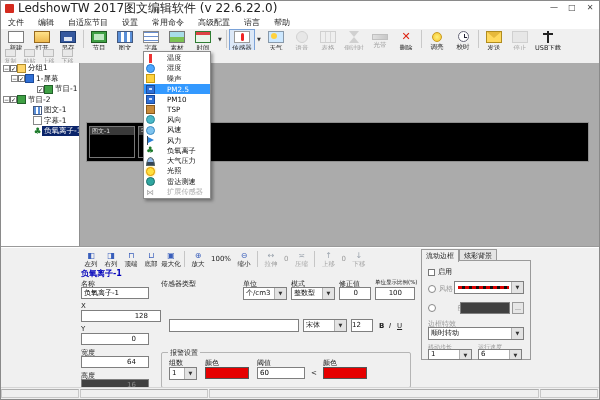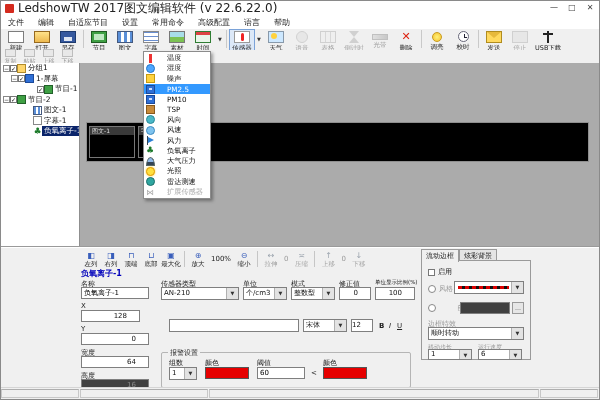--- a/index.html
+++ b/index.html
@@ -430,30 +430,29 @@
           <span class="aicon">↓</span>
           <span class="lbl">下移</span>
         </div>
     </div>
 
     <div class="areaname">负氧离子-1</div>
 
     <span class="flabel" style="left:80px;top:31px">名称</span>
     <input class="fbox" style="left: 80px; top: 39px; width: 68px;" value="负氧离子-1">
     <span class="flabel" style="left:80px;top:54px">X</span>
-    <span class="fbox num" style="left:80px;top:62px;width:59px;line-height:10px;text-align:right;padding-right:12px">128</span>
+    <span class="fbox num" style="left:80px;top:62px;width:80px;line-height:10px;text-align:right;padding-right:12px">128</span>
     <span class="flabel" style="left:80px;top:77px">Y</span>
     <span class="fbox num" style="left:80px;top:85px;width:68px;line-height:10px;text-align:right;padding-right:12px">0</span>
     <span class="flabel" style="left:80px;top:100px">宽度</span>
     <span class="fbox num" style="left:80px;top:108px;width:68px;line-height:10px;text-align:right;padding-right:12px">64</span>
     <span class="flabel" style="left:80px;top:123px">高度</span>
     <span class="fbox num dis" style="left:80px;top:131px;width:68px;line-height:10px;text-align:right;padding-right:12px">16</span>
 
     <span class="flabel" style="left:160px;top:31px">传感器类型</span>
-    <span class="combo" style="left:160px;top:39px;width:78px"><span>AN-210</span><span class="arr">▼</span></span>
     <span class="flabel" style="left:242px;top:31px">单位</span>
     <span class="combo" style="left:242px;top:39px;width:44px"><span>个/cm3</span><span class="arr">▼</span></span>
     <span class="flabel" style="left:290px;top:31px">模式</span>
     <span class="combo" style="left:290px;top:39px;width:44px"><span>整数型</span><span class="arr">▼</span></span>
     <span class="flabel" style="left:338px;top:31px">修正值</span>
     <span class="fbox num" style="left:338px;top:39px;width:32px;height:13px;line-height:11px;text-align:right;padding-right:12px">0</span>
     <span class="flabel" style="left:374px;top:31px;font-size:5.5px">单位显示比例(%)</span>
     <span class="fbox num" style="left:374px;top:39px;width:40px;height:13px;line-height:11px;text-align:right;padding-right:12px">100</span>
 
     <input class="fbox" style="left: 168px; top: 71px; width: 130px; height: 13px;" value="">

